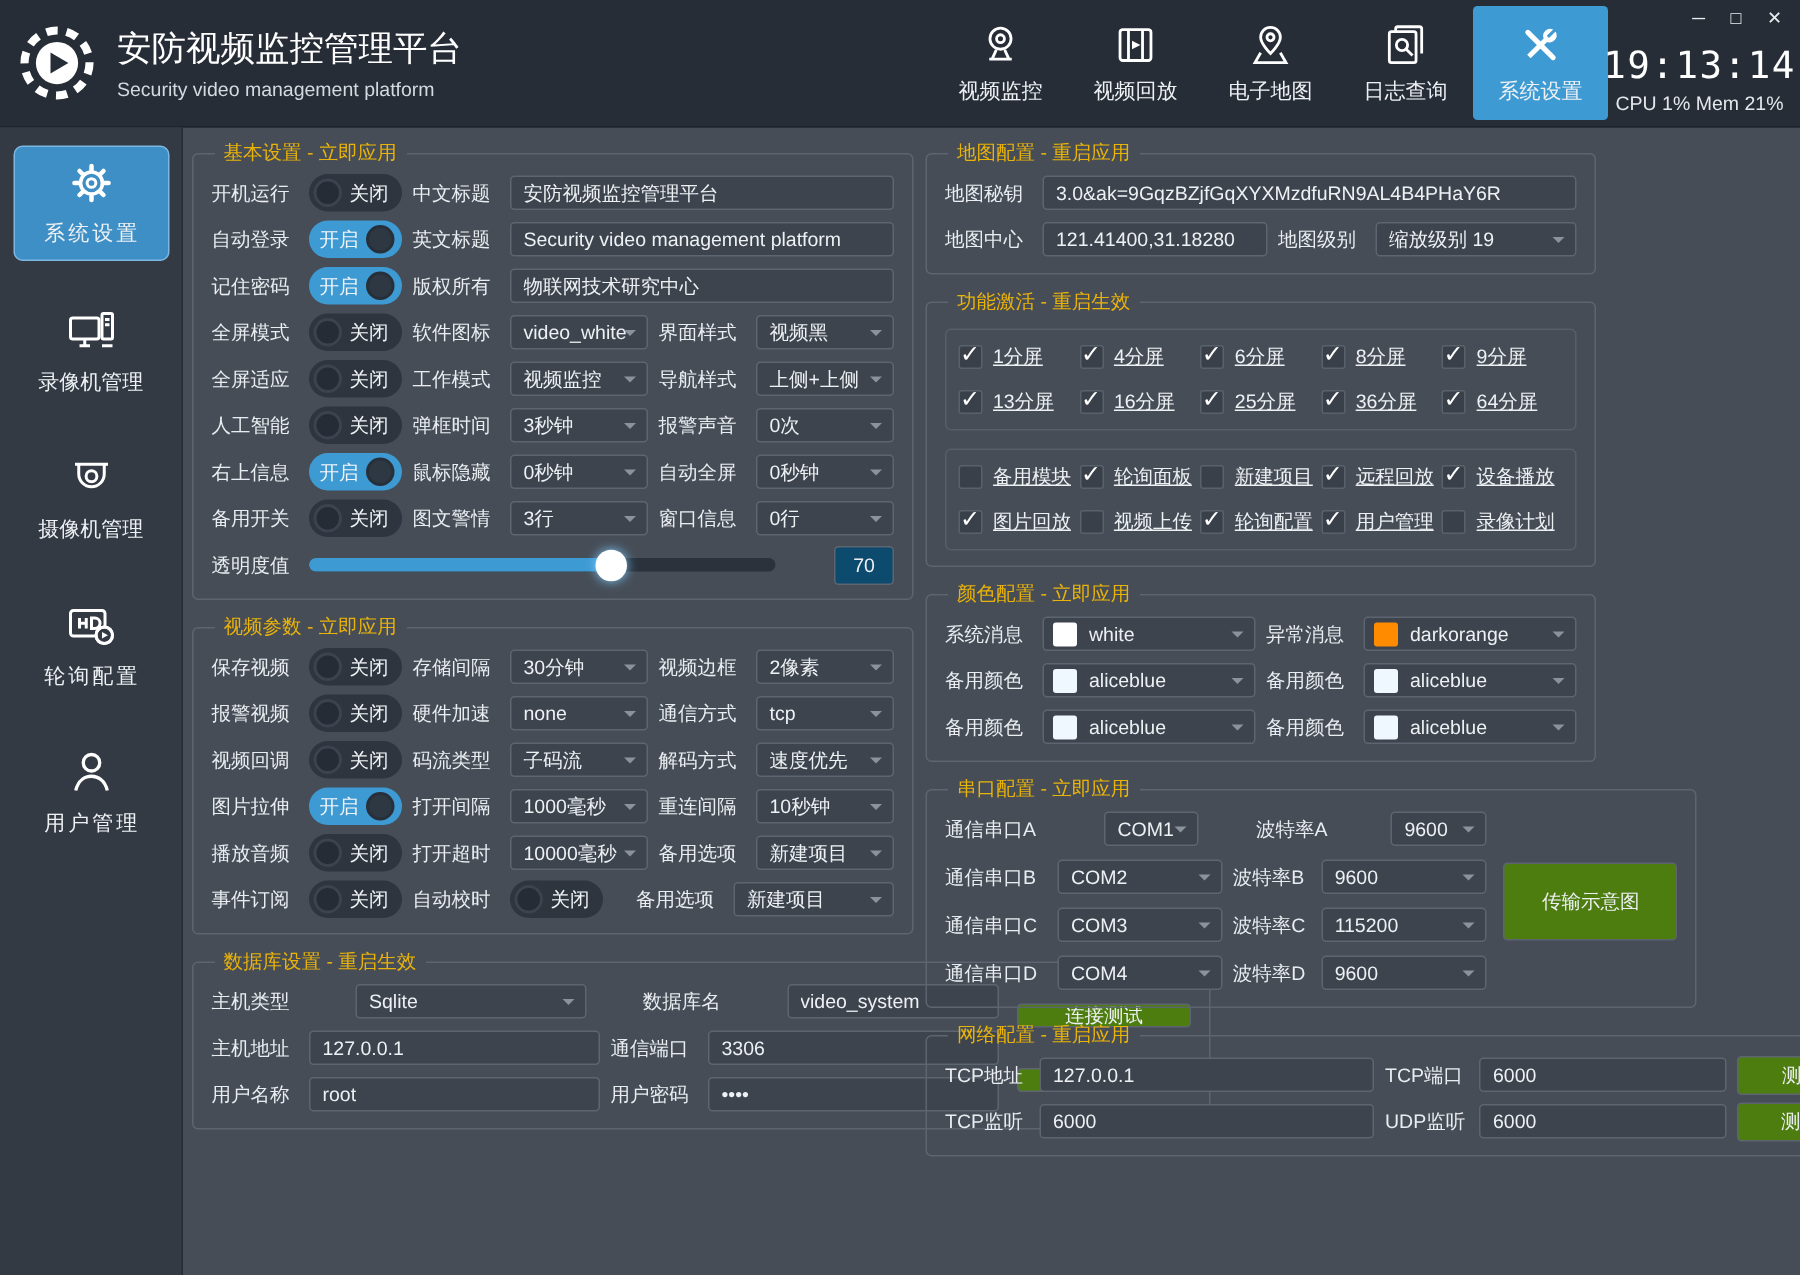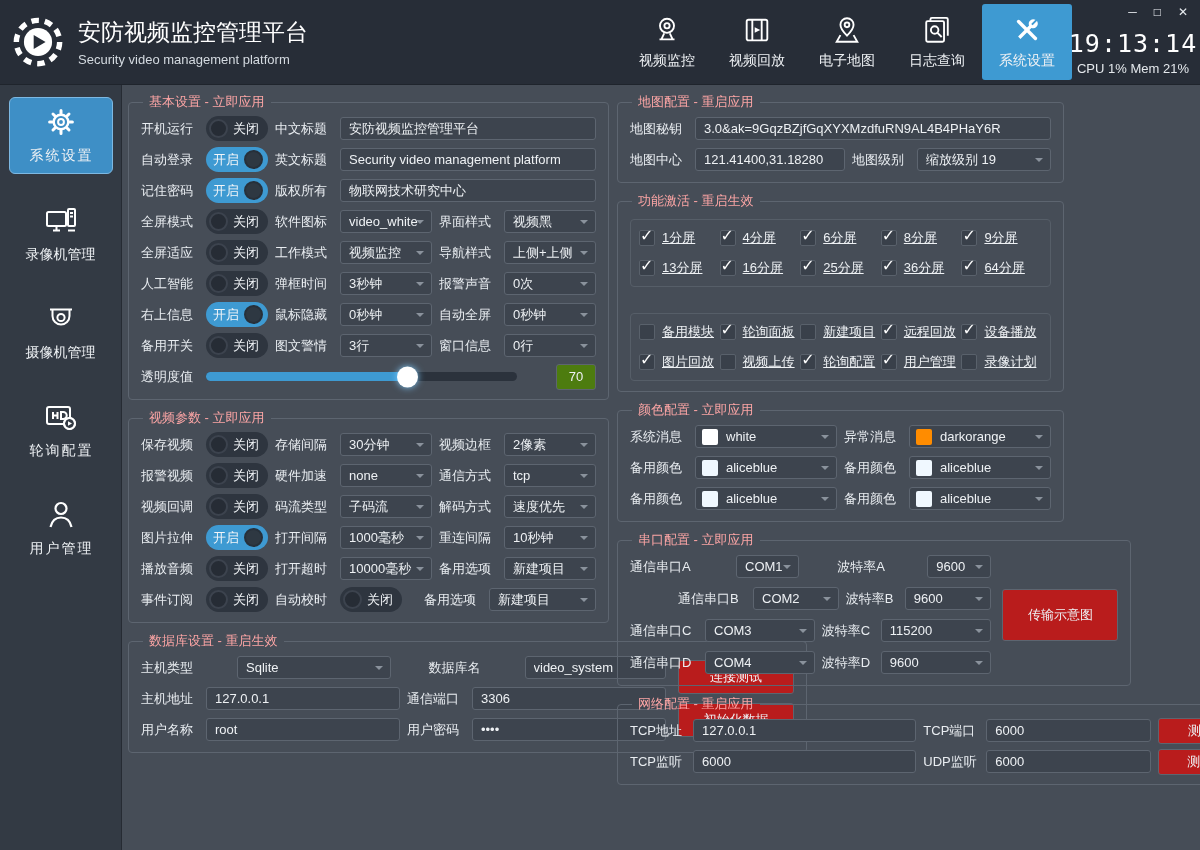--- a/index.html
+++ b/index.html
@@ -36,21 +36,21 @@
     font-size:14px;padding:8px 0;cursor:default;}
   .side-item.active{background:#3e8fc6;border:1px solid #7db8e2;border-radius:6px;box-sizing:border-box;}
   .ls2{letter-spacing:2px;margin-right:-2px;}
   
   .content{position:absolute;top:85px;left:122px;right:0;bottom:0;padding:8px 0 0 6px;
     display:flex;gap:8px;box-sizing:border-box;}
   .col-l{width:481px;flex:none;}
   .col-r{width:447px;flex:none;}
   fieldset{border:1px solid #5d6570;border-radius:4px;margin:0 0 9px 0;
     padding:3px 12px 10px 12px;}
-  legend{padding:0 6px;margin-left:2px;font-size:13px;color:#fca5a5;}
+  legend{padding:0 6px;margin-left:2px;font-size:13px;color:#eab308;}
   .frow{display:flex;align-items:center;gap:7px;height:25px;margin-top:6px;}
   .frow:first-of-type{margin-top:2px;}
   .lbl{width:58px;flex:none;white-space:nowrap;color:#e9edf1;}
   .w66{width:68px;} .w52{width:52px;} .w56{width:56px;}
   .grow{flex:1;min-width:0;}
   .grow14{flex:1.4;min-width:0;}
   
   .input{height:23px;background:#3d444e;border:1px solid #5d6570;border-radius:3px;
     padding:0 8px;font-size:13px;color:#eef1f4;box-sizing:border-box;
     font-family:"Liberation Sans","DejaVu Sans",sans-serif;outline:none;}
@@ -67,38 +67,38 @@
   .toggle .tlabel{order:2;margin-left:5px;color:#f2f5f8;}
   .toggle.on{background:#3e9ad2;}
   .toggle.on .knob{order:2;background:#2e3842;border-color:#27303a;}
   .toggle.on .tlabel{order:1;margin:0 5px 0 4px;font-family:Liberation Mono, monospace;}
   
   .slider{position:relative;flex:1;height:9px;border-radius:5px;background:#2b323c;}
   .slider .fill{position:absolute;left:0;top:0;height:100%;width:65%;border-radius:5px;background:#3e9ad2;}
   .slider .knob{position:absolute;left:calc(65% - 11px);top:50%;transform:translateY(-50%);
     width:21px;height:21px;border-radius:50%;background:#fff;
     box-shadow:0 0 7px rgba(130,205,255,.95);}
-  .valbox{width:38px;height:24px;flex:none;border:1px solid #5d6570;border-radius:3px;background:#4d7c0f;
+  .valbox{width:38px;height:24px;flex:none;border:1px solid #5d6570;border-radius:3px;background:#0c4a6e;
     display:flex;align-items:center;justify-content:center;margin-left:32px;}
   
   .feat-box{border:1px solid #565e68;border-radius:4px;padding:9px 8px;margin-top:6px;
     display:grid;grid-template-columns:repeat(5,1fr);row-gap:12px;}
   .cb{display:flex;align-items:center;gap:7px;font-size:13px;white-space:nowrap;cursor:default;text-decoration:underline;}
   .cb-box{width:14px;height:14px;background:#39404a;border:1px solid #59616b;border-radius:2px;
     position:relative;flex:none;}
   .cb.checked .cb-box::after{content:"✓";position:absolute;left:0;top:-5px;font-size:16px;
     font-weight:bold;color:#fff;}
   
-  .btn{background:#b91c1c;border:1px solid #5d6570;border-radius:3px;color:#eef1f4;font-size:13px;
+  .btn{background:#4d7c0f;border:1px solid #5d6570;border-radius:3px;color:#eef1f4;font-size:13px;
     display:flex;align-items:center;justify-content:center;cursor:default;box-sizing:border-box;}
   .with-side{display:flex;gap:12px;margin-top:2px;}
   .rows{flex:1;display:flex;flex-direction:column;}
   .rows .frow:first-child{margin-top:2px;gap:38px;}
   .side-btns{width:116px;flex:none;display:flex;flex-direction:column;justify-content:space-around;}
-  .btn-db{height:34px;} .btn-serial{height:52px;} .btn-net{width:112px;height:26px;flex:none;}
+  .btn-db{height:16px;} .btn-serial{height:52px;} .btn-net{width:112px;height:26px;flex:none;}
   svg{display:block;}
 </style>
 </head>
 <body>
 
 <div class="topbar">
   <div class="logo">
     <svg width="52" height="52" viewBox="0 0 48 48">
       <circle cx="24" cy="24" r="20" stroke="#fff" stroke-width="5" fill="none" stroke-dasharray="7 5.5"></circle>
       <circle cx="24" cy="24" r="13" fill="#fff"></circle>
@@ -557,21 +557,21 @@
         <label class="cb checked">
             <span class="cb-box"></span>
             <span>36分屏</span>
           </label>
         <label class="cb checked">
             <span class="cb-box"></span>
             <span>64分屏</span>
           </label>
       </div>
 
-      <div class="feat-box" style="margin-top:26px;">
+      <div class="feat-box" style="margin-top:12px;">
         <label class="cb">
             <span class="cb-box"></span>
             <span>备用模块</span>
           </label>
         <label class="cb checked">
             <span class="cb-box"></span>
             <span>轮询面板</span>
           </label>
         <label class="cb">
             <span class="cb-box"></span>
@@ -655,21 +655,21 @@
           <div class="frow" style="margin-top:0;">
             <span class="lbl w66">通信串口A</span>
             <div class="select grow">
                 <span>COM1</span>
               </div>
             <span class="lbl w52">波特率A</span>
             <div class="select grow">
                 <span>9600</span>
               </div>
           </div>
-          <div class="frow" style="margin-top:0;margin-left:48px;">
+          <div class="frow" style="margin-top:0;">
             <span class="lbl w66">通信串口B</span>
             <div class="select grow">
                 <span>COM2</span>
               </div>
             <span class="lbl w52">波特率B</span>
             <div class="select grow">
                 <span>9600</span>
               </div>
           </div>
           <div class="frow" style="margin-top:0;">

